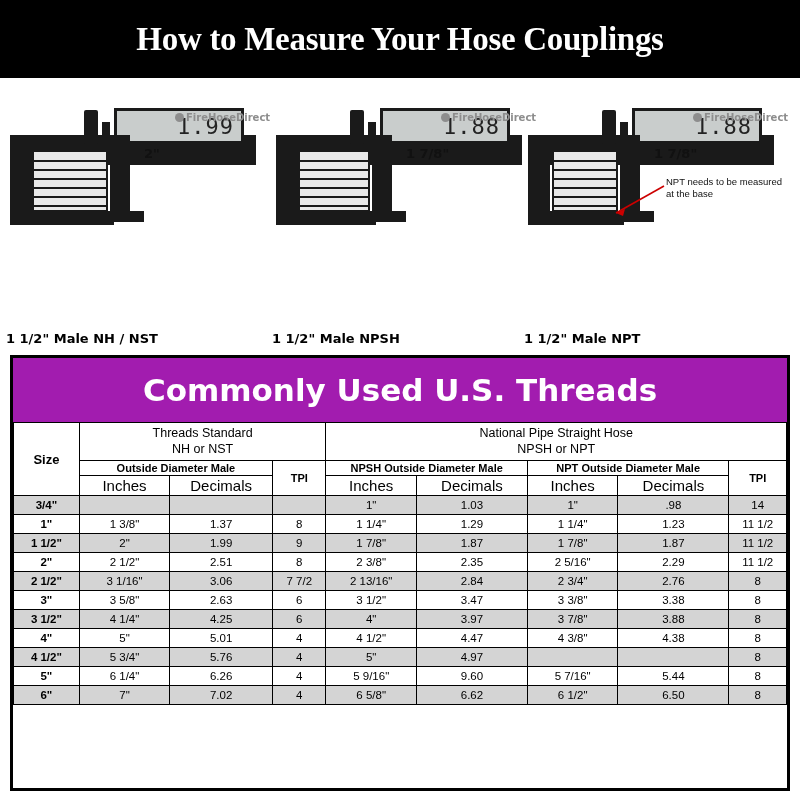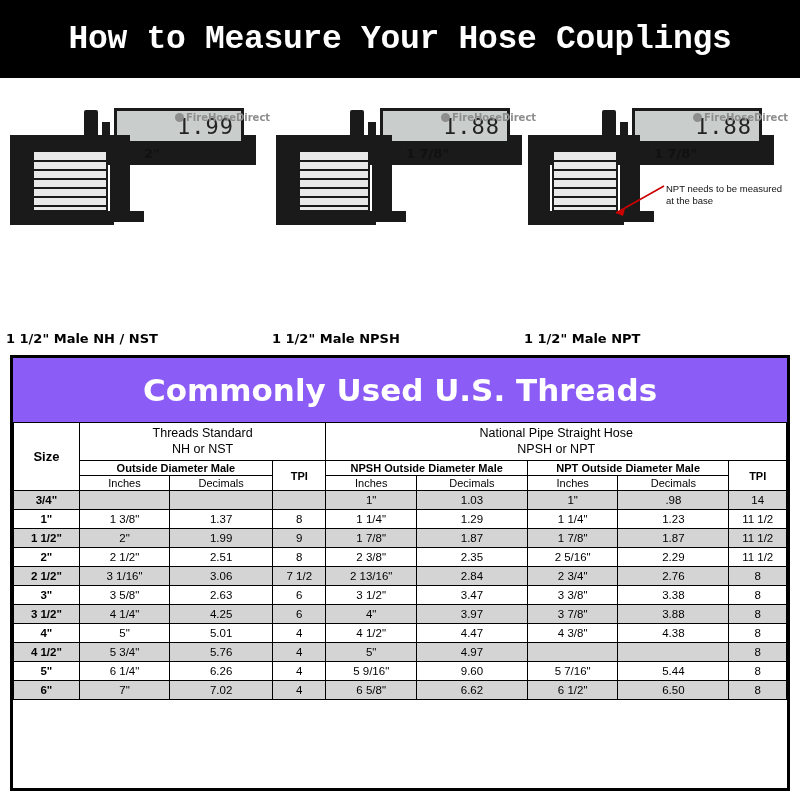--- a/index.html
+++ b/index.html
@@ -17,21 +17,21 @@
     height: 78px;
     display: flex;
     align-items: center;
     justify-content: center;
   }
   .banner-title {
     color: #fff;
     font-size: 33px;
     font-weight: bold;
     letter-spacing: -0.3px;
-    font-family: Liberation Mono, monospace;
+    font-family: Liberation Serif, serif;
     white-space: nowrap;
   }
 
   
   .calipers {
     position: relative;
     height: 268px;
     background: #fff;
   }
   .caliper-unit {
@@ -171,21 +171,21 @@
 
   
   .table-wrap {
     position: absolute;
     left: 10px; top: 355px;
     width: 780px; height: 436px;
     border: 3px solid #000;
     background: #fff;
   }
   .table-title-bar {
-    background: #8b5cf6;
+    background: #a21caf;
     height: 64px;
     display: flex;
     align-items: center;
     justify-content: center;
   }
   .table-title {
     color: #fff;
     font-size: 31px;
     font-weight: bold;
     font-family: "DejaVu Sans", sans-serif;
@@ -197,21 +197,21 @@
     font-family: "Liberation Sans", sans-serif;
   }
   th, td {
     border: 1px solid #000;
     text-align: center;
     padding: 1px 2px;
   }
   thead th { background: #fff; font-weight: normal; }
   .grp-head { font-size: 12.5px; line-height: 1.25; padding: 3px 4px; }
   .sub-head { font-size: 11px; font-weight: bold; }
-  .unit-head { font-size: 11px; margin-left: 28px; }
+  .unit-head { font-size: 15px; margin-left: 28px; }
   .size-head { font-weight: bold; font-size: 13px; }
   tbody td { height: 19px; }
   tbody tr.shade td { background: #d4d4d4; }
   tbody tr td:first-child { font-weight: bold; }
   .col-size { width: 8%; }
   .col-nhin { width: 11%; }
   .col-nhdec { width: 12.5%; }
   .col-nhtpi { width: 6.5%; }
   .col-npshin { width: 11%; }
   .col-npshdec { width: 13.5%; }
@@ -317,21 +317,21 @@
 
       <div class="jaw-slide" style="left:96px;"></div>
       <div class="jaw-slide-foot" style="left:96px; top:123px;"></div>
 
       <div class="meas" style="left:130px; top:58px;">1 7/8"</div>
 
       <svg class="arrow-svg" width="62" height="40" style="left:82px; top:92px;" viewBox="0 0 62 40">
         <line x1="58" y1="6" x2="10" y2="33" stroke="#cc0000" stroke-width="1.6"></line>
         <polygon points="10,33 19,29 17,36" fill="#cc0000"></polygon>
       </svg>
-      <div class="note" style="left:142px; top:88px;margin-top:7px;">NPT needs to be measured at the base</div>
+      <div class="note" style="left:142px; top:88px;">NPT needs to be measured at the base</div>
 
       <div class="watermark" style="left:169px; top:24px;">
         <span class="wm-dot"></span><span>FireHoseDirect</span>
       </div>
     </div>
     <div class="cap-label" style="left:0px; bottom:-8px;">1 1/2" Male NPT</div>
   </div>
 </div>
 
 <div class="table-wrap">
@@ -421,21 +421,21 @@
         <td>2 3/8"</td>
         <td>2.35</td>
         <td>2 5/16"</td>
         <td>2.29</td>
         <td>11 1/2</td>
       </tr>
       <tr class="shade">
         <td>2 1/2"</td>
         <td>3 1/16"</td>
         <td>3.06</td>
-        <td>7 1/2</td>
+        <td>7 7/2</td>
         <td>2 13/16"</td>
         <td>2.84</td>
         <td>2 3/4"</td>
         <td>2.76</td>
         <td>8</td>
       </tr>
       <tr>
         <td>3"</td>
         <td>3 5/8"</td>
         <td>2.63</td>

